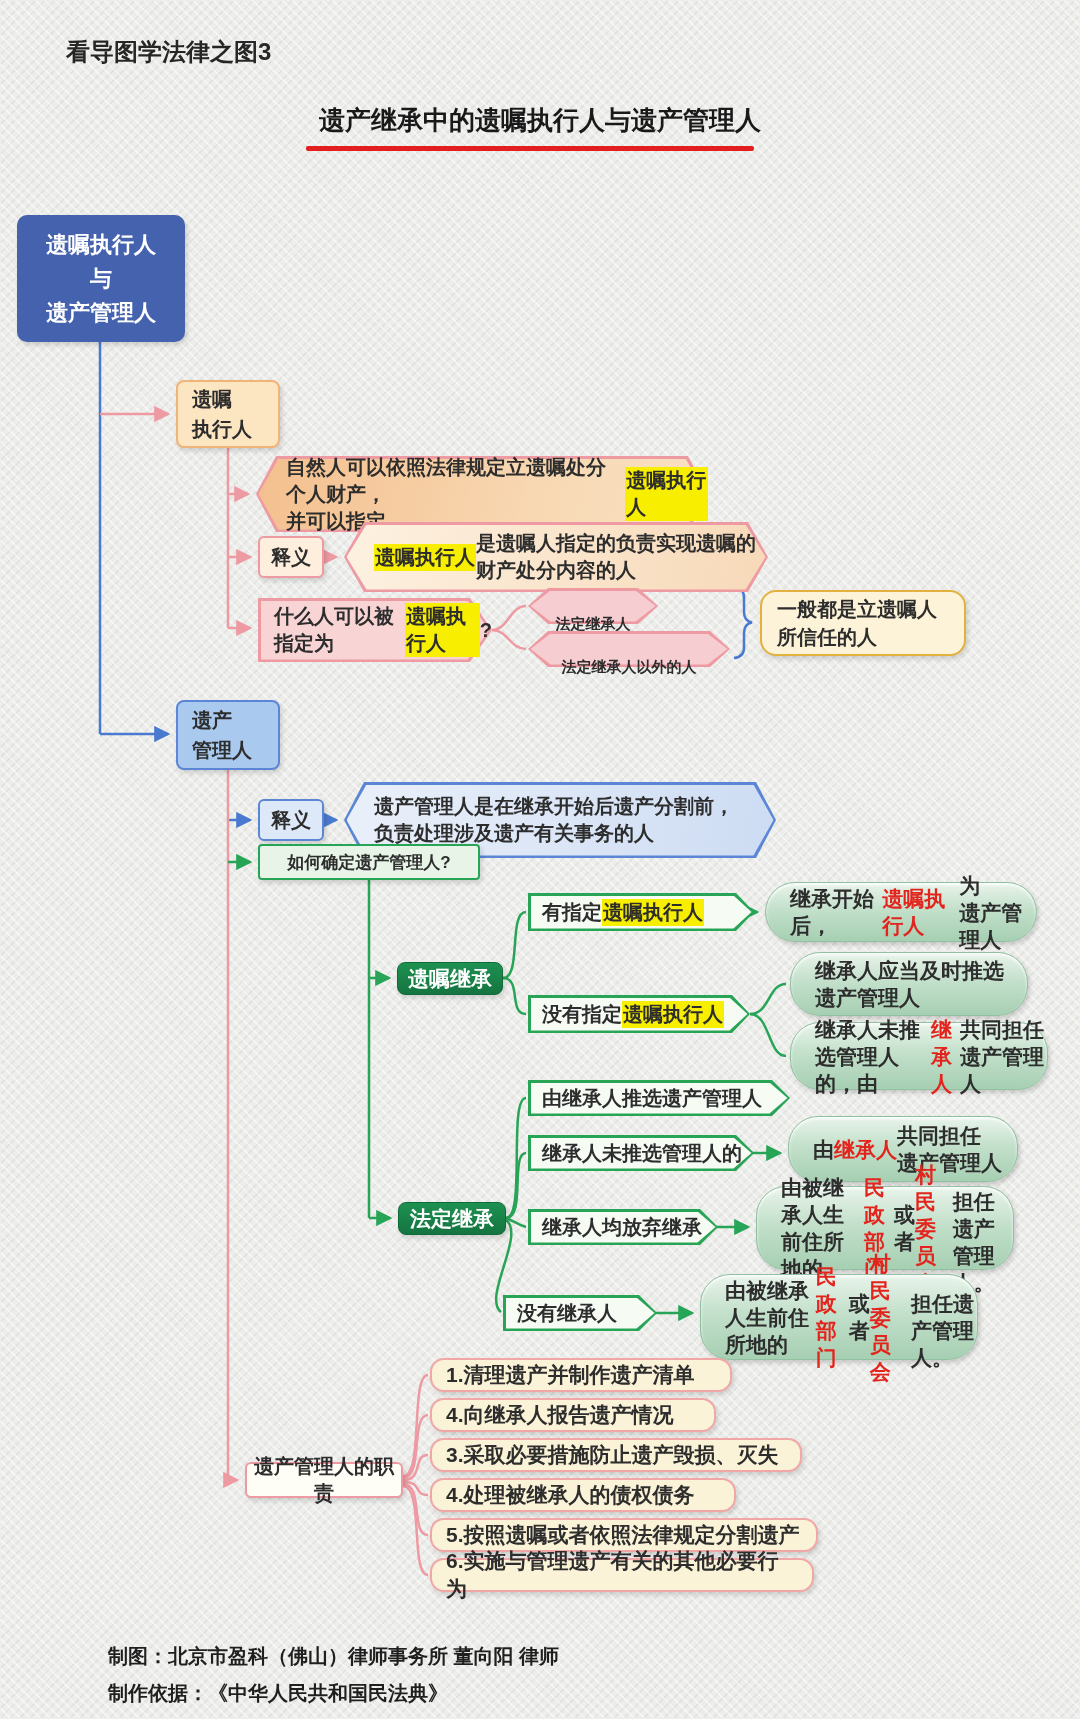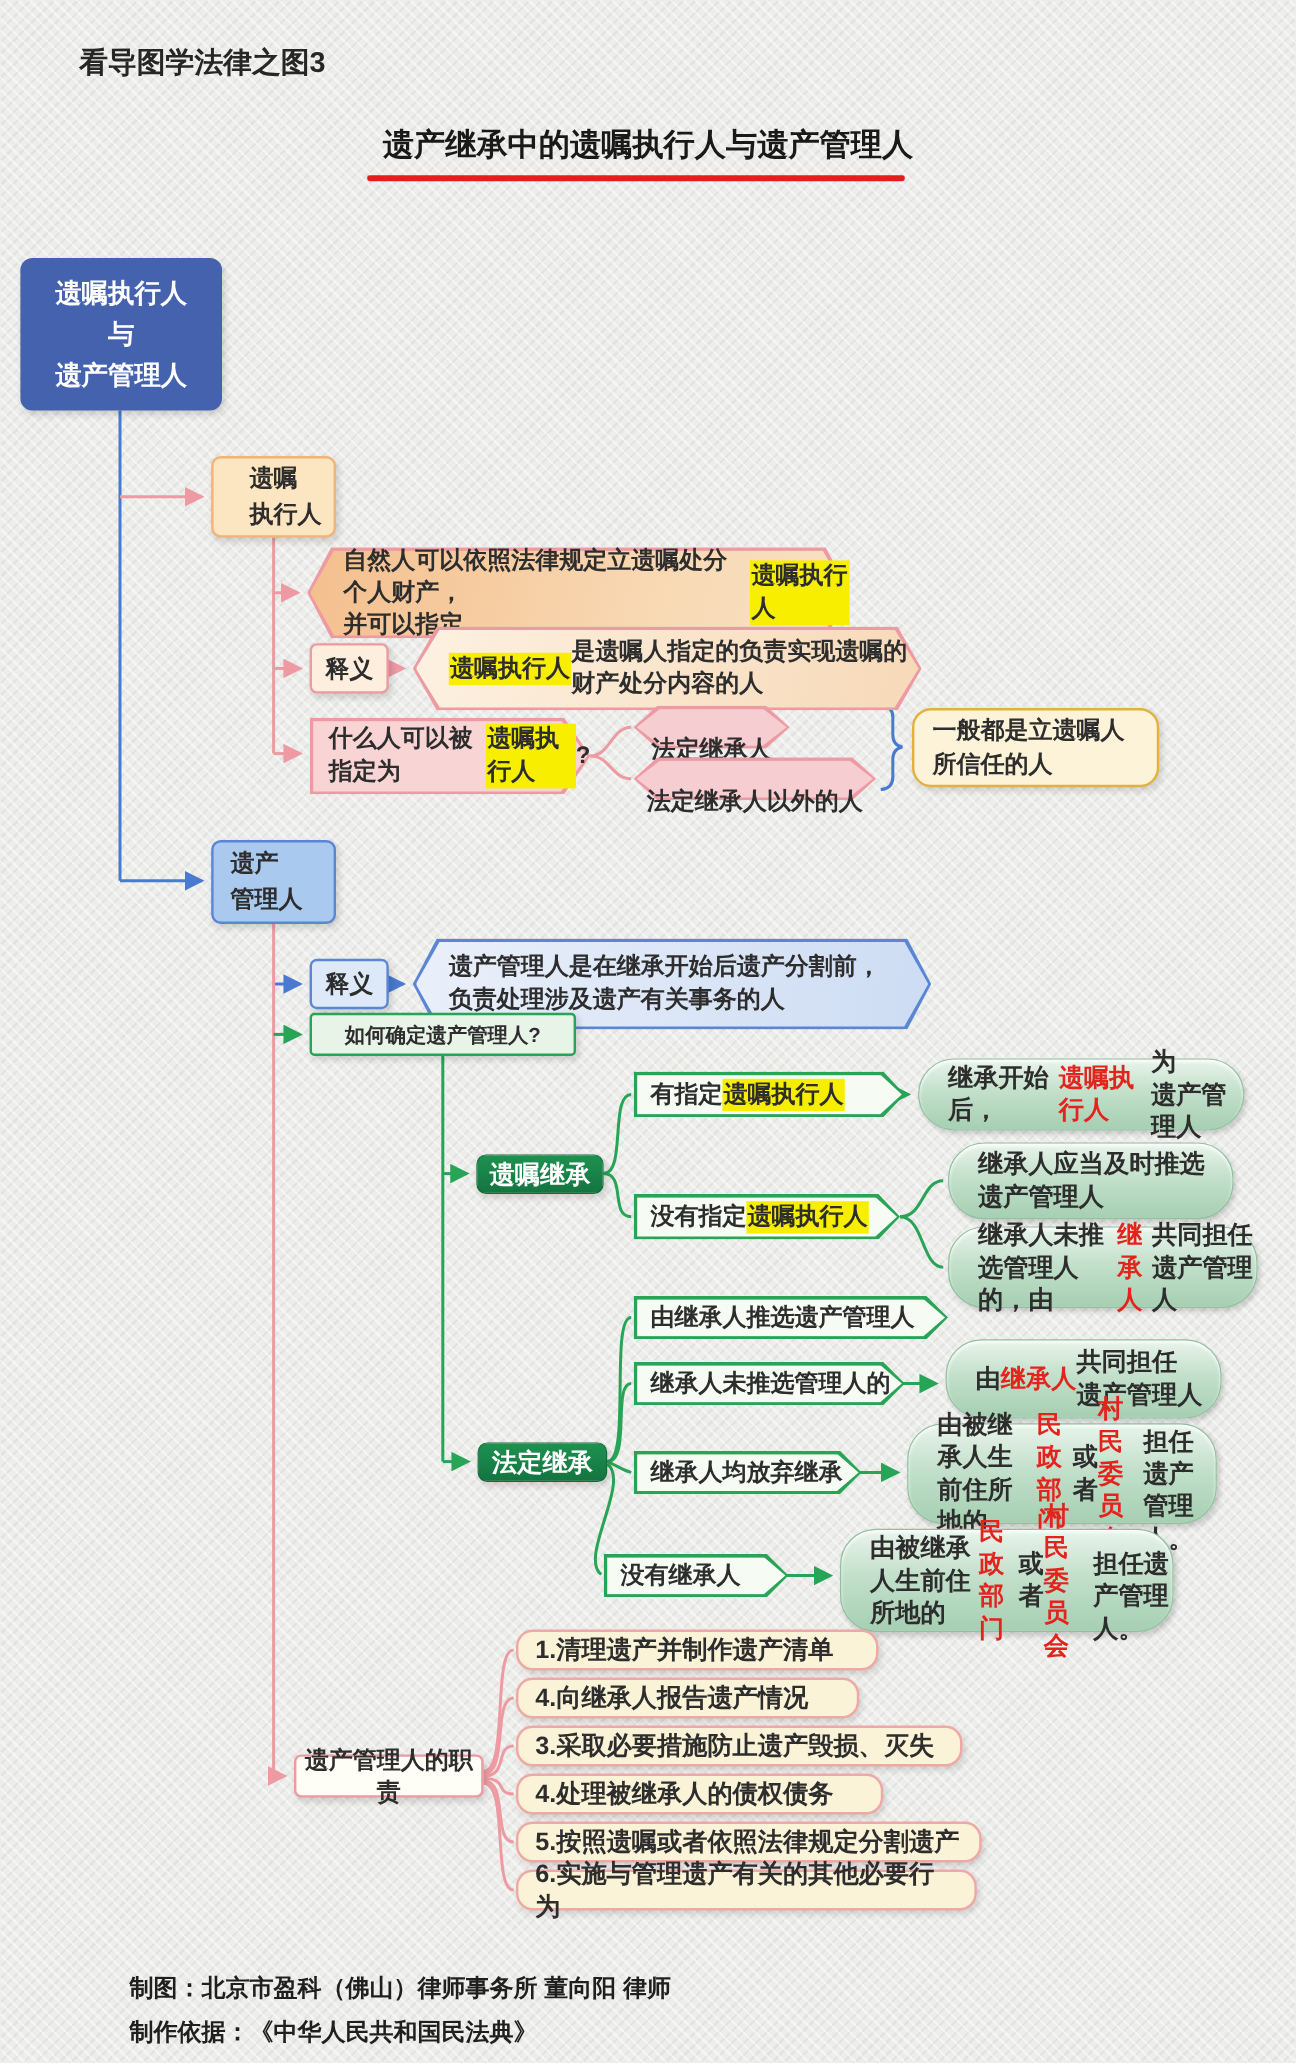--- a/index.html
+++ b/index.html
@@ -12,21 +12,21 @@
       repeating-linear-gradient(-45deg, rgba(208,208,204,.35) 0 2px, rgba(0,0,0,0) 2px 7px);
   }
   #stage{position:absolute;inset:0;}
   #wires{position:absolute;left:0;top:0;z-index:1;}
   .node{position:absolute;z-index:2;box-sizing:border-box;display:flex;align-items:center;
         color:#2d2d2d;font-weight:700;white-space:pre-line;}
   .center{justify-content:center;text-align:center;}
   .shadow{box-shadow:2px 3px 5px rgba(0,0,0,.14);}
   
   .root-box{background:#4462ae;color:#ffffff;border-radius:10px;font-size:22px;line-height:34px;}
-  .peach-box{background:#fce5c1;border:2px solid #f0b478;border-radius:8px;font-size:20px;line-height:30px;padding-left:30px;}
+  .peach-box{background:#fce5c1;border:2px solid #f0b478;border-radius:8px;font-size:20px;line-height:30px;padding-left:14px;}
   .blue-box{background:#a9c9ef;border:2px solid #5b86d5;border-radius:8px;font-size:20px;line-height:30px;padding-left:14px;}
   .shiyi1{background:#fdeedd;border:2px solid #ed9aa3;border-radius:6px;font-size:20px;}
   .shiyi2{background:#dde9f8;border:2px solid #5b86d5;border-radius:6px;font-size:20px;}
   .how-box{background:#e7f4e7;border:2px solid #28a457;border-radius:4px;font-size:17px;}
   .dgreen{background:linear-gradient(180deg,#1d9150,#147440);border:1.5px solid #0f6b38;color:#fff;
           border-radius:8px;font-size:21px;}
   .trusted-box{background:#fcf3d8;border:2.5px solid #e3b23e;border-radius:16px;font-size:20px;line-height:28px;padding:4px 15px;}
   .duties-box{background:#fffef6;border:2px solid #ed9aa3;border-radius:6px;font-size:20px;}
   .duty{background:#fbf3d7;border:2px solid #f2a7a7;border-radius:14px;font-size:21px;padding:0 14px;}
   .pill{background:linear-gradient(180deg,#e9f4eb 0%,#c3e0cb 45%,#a6cfb2 100%);
@@ -45,21 +45,21 @@
   .grad-cream .sfg{background:linear-gradient(100deg,#fdf1e1,#f7d9b8);}
   .pinkhex .sbg{background:#ed9aa3;}
   .pinkhex .sfg{background:#f6ced1;}
   .whoarrow .sbg{background:#ed9aa3;}
   .whoarrow .sfg{background:#f8d4d4;}
   .bluehex .sbg{background:#5b86d5;}
   .bluehex .sfg{background:linear-gradient(100deg,#eaf0fa,#cddcf3);}
   .greenhex .sbg{background:#28a457;}
   .greenhex .sfg{background:#f6fbf4;}
   .fs20{font-size:20px;line-height:27px;}
-  .fs19{font-size:20px;margin-top:36px;}
+  .fs19{font-size:15px;margin-top:36px;}
   .hl{background:#f8ef00;padding:0 1px;}
   .red{color:#e3241d;}
   .page-header{position:absolute;left:66px;top:36px;font-size:24px;font-weight:700;color:#262626;z-index:2;}
   .page-title{position:absolute;left:0;top:103px;width:1080px;text-align:center;font-size:26px;font-weight:700;color:#191919;z-index:2;}
   .title-underline{position:absolute;left:306px;top:146px;width:448px;height:5px;background:#e21e1e;border-radius:2px;z-index:2;}
   .footer-line{position:absolute;left:108px;font-size:20px;font-weight:700;color:#1f1f1f;z-index:2;}
 </style>
 </head>
 <body>
 

